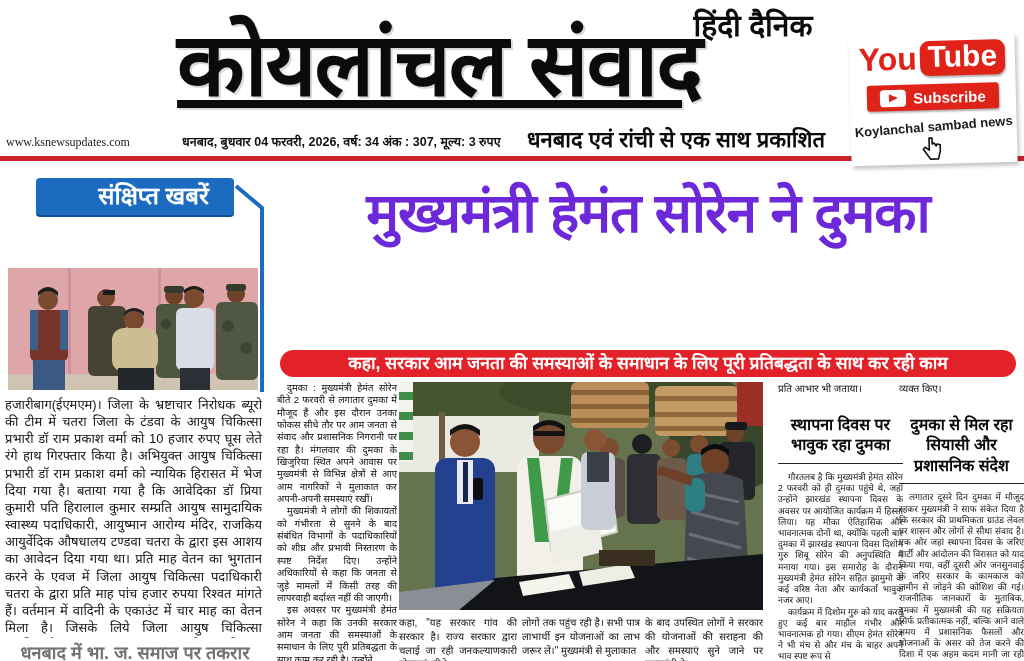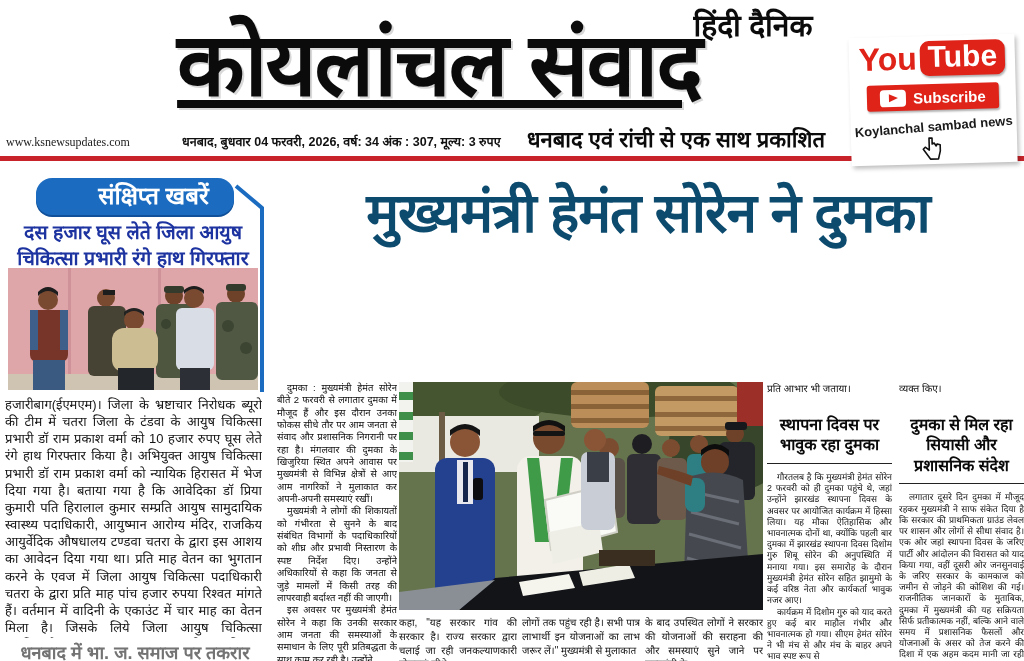--- a/index.html
+++ b/index.html
@@ -33,47 +33,47 @@
   .yt-play:after { content:""; position:absolute; left:9px; top:4px;
     border-left:9px solid #df2319; border-top:4.5px solid transparent; border-bottom:4.5px solid transparent; }
   .yt-sub-label { color:#fff; font-size:15px; font-weight:bold; }
   .yt-channel { margin-top:9px; font-size:13px; font-weight:bold; color:#1a1a1a; transform:rotate(-3deg); }
   .yt-hand { position:absolute; left:66px; top:98px; }
 
   
   .briefs { position:absolute; left:0; top:170px; width:270px; height:491px; }
   .briefs-frame { position:absolute; left:0; top:0; width:270px; height:491px; pointer-events:none; }
   .briefs-title { position:absolute; left:36px; top:8px; width:198px; height:37px; background:#1b6cc0;
-    border-radius:16px; color:#fff; font-size:24px; font-weight:bold; text-align:center; line-height:36px;
+    border-radius:4px; color:#fff; font-size:24px; font-weight:bold; text-align:center; line-height:36px;
     box-shadow:0 2px 0 #10509a;padding-left:37px; }
   .brief-headline { position:absolute; left:2px; top:50px; width:262px; text-align:center;
     font-size:19.5px; font-weight:bold; color:#1d33a0; line-height:1.32; }
   .brief-photo { position:absolute; left:8px; top:98px; width:250px; height:122px; }
   .brief-body { position:absolute; left:5px; top:226px; width:257px; height:242px; overflow:hidden;
     font-size:13px; line-height:1.32; text-align:justify; color:#151515; }
   .brief-next-head { position:absolute; left:8px; top:470px; width:254px; height:21px; overflow:hidden;
     font-size:18px; font-weight:bold; text-align:center; color:#737373; }
 
   
   .main { position:absolute; left:272px; top:168px; width:752px; height:493px; }
   .main-headline { position:absolute; left:0; top:2px; width:752px; text-align:center;
-    font-size:55px; font-weight:bold; color:#0c4a6e; letter-spacing:-1px; line-height:1.58; }
+    font-size:55px; font-weight:bold; color:#6d28d9; letter-spacing:-1px; line-height:1.58; }
   .main-headline .hl-line { display:block; }
   .sub-banner { position:absolute; left:8px; top:182px; width:736px; height:27px; background:#e32128;
     border-radius:14px; color:#fff; font-size:17.5px; font-weight:bold; text-align:center; line-height:27px;
     overflow:hidden; }
   .story-col1 { position:absolute; left:5px; top:214px; width:120px; height:279px; overflow:hidden;
     font-size:9.5px; line-height:1.3; text-align:justify; }
   .story-col1 p, .rcol p { text-indent:10px; }
   .main-photo { position:absolute; left:127px; top:214px; width:364px; height:228px; }
   .cap-col { position:absolute; top:448px; width:118px; height:45px; overflow:hidden;
     font-size:10px; line-height:1.38; text-align:justify; }
   .cap-1 { left:127px; } .cap-2 { left:250px; } .cap-3 { left:373px; }
   .rcol { position:absolute; top:214px; width:125px; height:279px; overflow:hidden; }
-  .rcol-a { left:495px; } .rcol-b { left:627px; }
+  .rcol-a { left:506px; } .rcol-b { left:627px; }
   .rcol .lead-in { font-size:10px; line-height:1.3; }
   .rcol .rcol-subhead { margin-top:20px; font-size:16px; font-weight:bold; text-align:center;
     line-height:1.28; color:#0a0a0a; border-bottom:1.5px solid #222; padding-bottom:7px; }
   .rcol .rcol-body { margin-top:8px; font-size:8.9px; line-height:1.26; text-align:justify; }
 </style>
 </head>
 <body>
 
 <div class="edition-label">हिंदी दैनिक</div>
 <div class="paper-title">कोयलांचल संवाद</div>
@@ -95,21 +95,20 @@
   <svg class="yt-hand" width="30" height="30" viewBox="0 0 30 30">
     <path d="M12 4 L12 16 L8 13 L6 15 L13 25 L21 25 L23 17 L23 11 L20 10 L19 12 L17 9 L15 10 L15 4 Z" fill="#fff" stroke="#111" stroke-width="1.6" stroke-linejoin="round"></path>
   </svg>
 </div>
 
 <div class="briefs">
   <svg class="briefs-frame" width="270" height="491" viewBox="0 0 270 491">
     <path d="M236 16 L262 38 L262 222" fill="none" stroke="#1b6cc0" stroke-width="4"></path>
   </svg>
   <div class="briefs-title">संक्षिप्त खबरें</div>
-  <div class="brief-headline">दस हजार घूस लेते जिला आयुष चिकित्सा प्रभारी रंगे हाथ गिरफ्तार</div>
 
   <svg class="brief-photo" width="250" height="122" viewBox="0 0 250 122">
     <rect x="0" y="0" width="250" height="122" fill="#dfa6aa"></rect>
     <rect x="60" y="0" width="3" height="110" fill="#cf9298"></rect>
     <rect x="150" y="0" width="3" height="110" fill="#cf9298"></rect>
     <rect x="0" y="106" width="250" height="16" fill="#cfc4b2"></rect>
 
     <circle cx="98" cy="30" r="9" fill="#7a4a30"></circle>
       <rect x="95" y="22" width="12" height="5" fill="#1d1d1d"></rect>
     <rect x="80" y="38" width="38" height="70" rx="6" fill="#474334"></rect>
@@ -145,20 +144,21 @@
   </svg>
 
   <div class="brief-body">हजारीबाग(ईएमएम)। जिला के भ्रष्टाचार निरोधक ब्यूरो की टीम में चतरा जिला के टंडवा के आयुष चिकित्सा प्रभारी डॉ राम प्रकाश वर्मा को 10 हजार रुपए घूस लेते रंगे हाथ गिरफ्तार किया है। अभियुक्त आयुष चिकित्सा प्रभारी डॉ राम प्रकाश वर्मा को न्यायिक हिरासत में भेज दिया गया है। बताया गया है कि आवेदिका डॉ प्रिया कुमारी पति हिरालाल कुमार सम्प्रति आयुष सामुदायिक स्वास्थ्य पदाधिकारी, आयुष्मान आरोग्य मंदिर, राजकिय आयुर्वेदिक औषधालय टण्डवा चतरा के द्वारा इस आशय का आवेदन दिया गया था। प्रति माह वेतन का भुगतान करने के एवज में जिला आयुष चिकित्सा पदाधिकारी चतरा के द्वारा प्रति माह पांच हजार रुपया रिश्वत मांगते हैं। वर्तमान में वादिनी के एकाउंट में चार माह का वेतन मिला है। जिसके लिये जिला आयुष चिकित्सा पदाधिकारी चतरा द्वारा 20 हजार रुपया रिश्वत की मांग कर रहे हैं। ये रिश्वत देना नहीं चाहती थी, इस संबंध में आवश्यक कार्रवाई हेतु पुलिस अधीक्षक भ्रष्टाचार निरोधक ब्यूरो हजारीबाग के पदनाम से आवेदन दिया गया था। उक्त आवेदन के संबंध में सत्यापनकर्ता द्वारा विधिवत सत्यापन किया गया तथा सत्यापन के क्रम में आरोपी द्वारा वादिनी से प्रथम किस्त 10 हजार रूपया रिश्वत मांगने का आरोप सत्य पाया गया है। भ्रष्टाचार निरोधक ब्यूरो हजारीबाग की गठित ट्रैप टीम के द्वारा प्राथमिकी अभियुक्त डॉ राम प्रकाश वर्मा पिता स्व उमाशंकर वर्मा 10 हजार रूपया रिश्वत लेते हुए रंगे हाथ विधिवत गिरफ्तार किया गया।</div>
   <div class="brief-next-head">धनबाद में भा. ज. समाज पर तकरार</div>
 </div>
 
 <div class="main">
   <div class="main-headline">
     <span class="hl-line">मुख्यमंत्री हेमंत सोरेन ने दुमका</span>
   </div>
+  <div class="sub-banner">कहा, सरकार आम जनता की समस्याओं के समाधान के लिए पूरी प्रतिबद्धता के साथ कर रही काम</div>
 
   <div class="story-col1">
     <p>दुमका : मुख्यमंत्री हेमंत सोरेन बीते 2 फरवरी से लगातार दुमका में मौजूद हैं और इस दौरान उनका फोकस सीधे तौर पर आम जनता से संवाद और प्रशासनिक निगरानी पर रहा है। मंगलवार की दुमका के खिजुरिया स्थित अपने आवास पर मुख्यमंत्री से विभिन्न क्षेत्रों से आए आम नागरिकों ने मुलाकात कर अपनी-अपनी समस्याएं रखीं।</p>
     <p>मुख्यमंत्री ने लोगों की शिकायतों को गंभीरता से सुनने के बाद संबंधित विभागों के पदाधिकारियों को शीघ्र और प्रभावी निस्तारण के स्पष्ट निर्देश दिए। उन्होंने अधिकारियों से कहा कि जनता से जुड़े मामलों में किसी तरह की लापरवाही बर्दाश्त नहीं की जाएगी।</p>
     <p>इस अवसर पर मुख्यमंत्री हेमंत सोरेन ने कहा कि उनकी सरकार आम जनता की समस्याओं के समाधान के लिए पूरी प्रतिबद्धता के साथ काम कर रही है। उन्होंने</p>
   </div>
 
   <svg class="main-photo" width="364" height="228" viewBox="0 0 364 228">
     <rect x="0" y="0" width="364" height="228" fill="#66744e"></rect>
 

